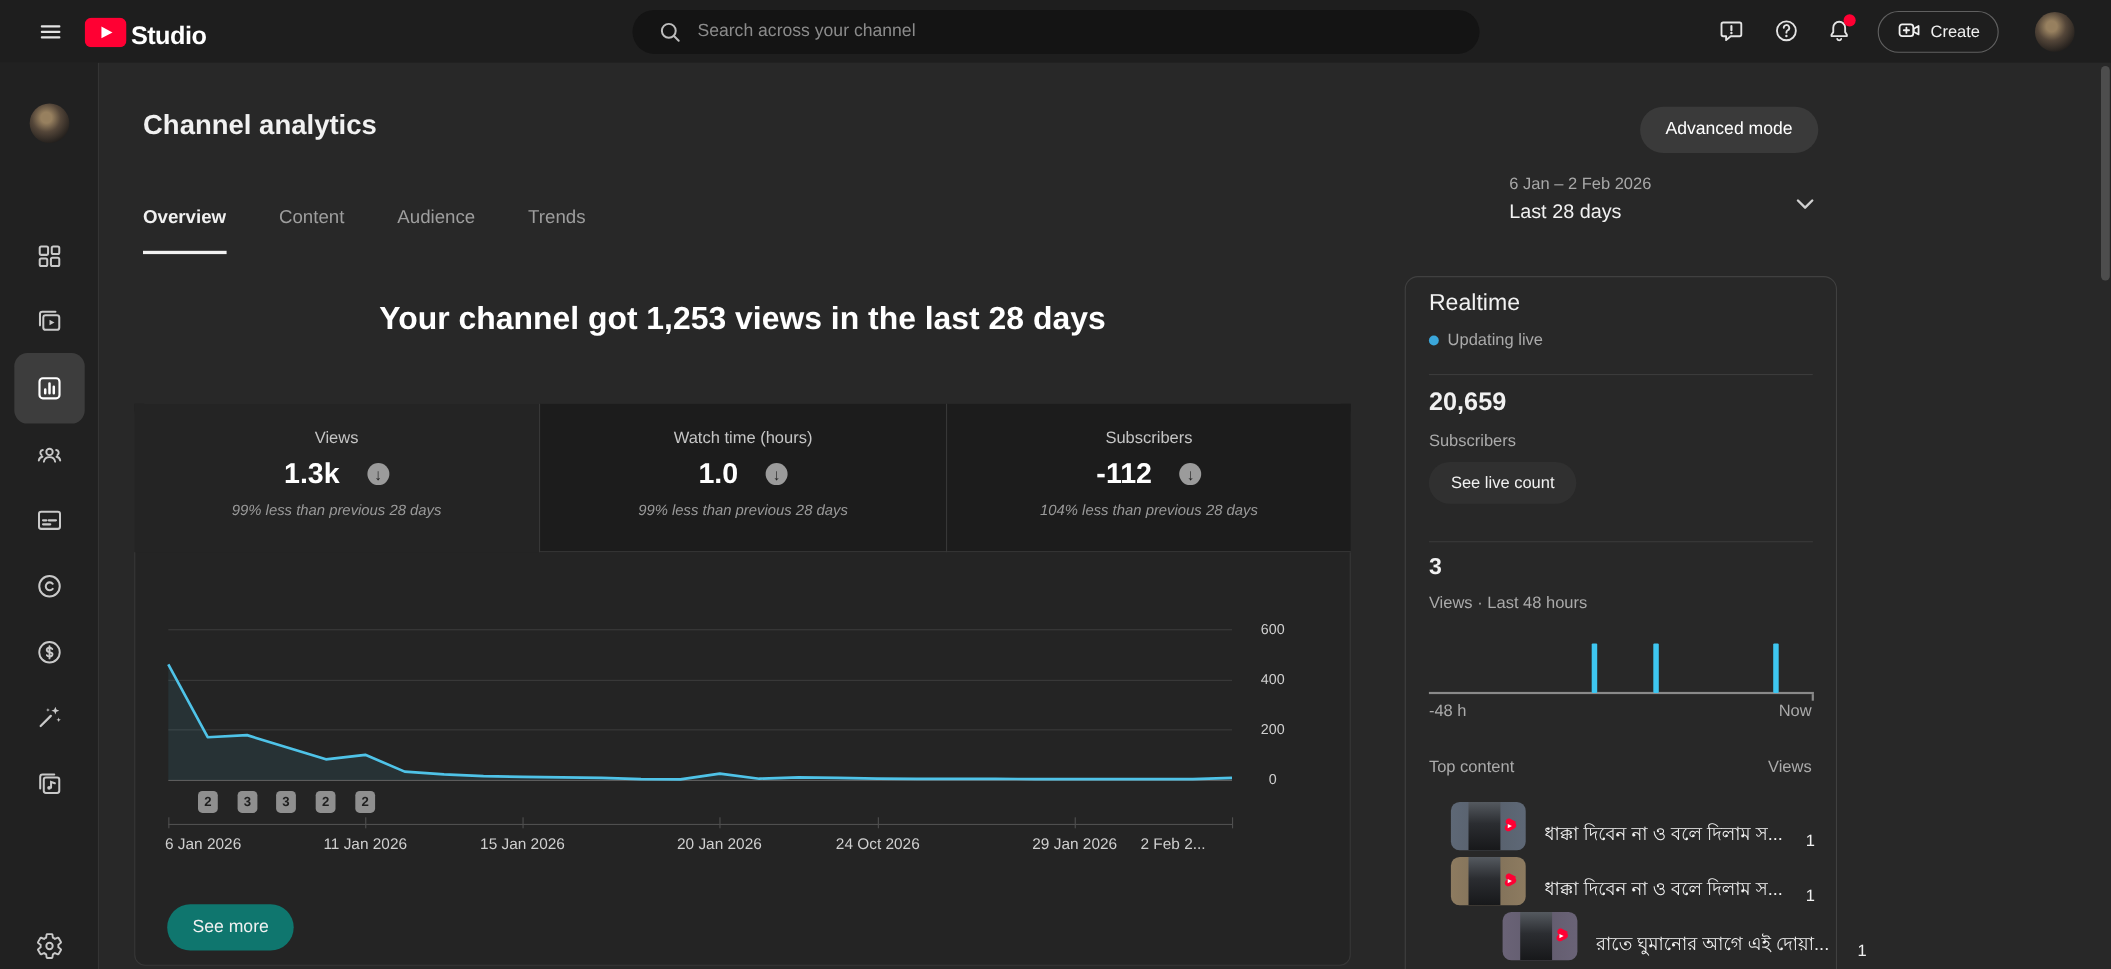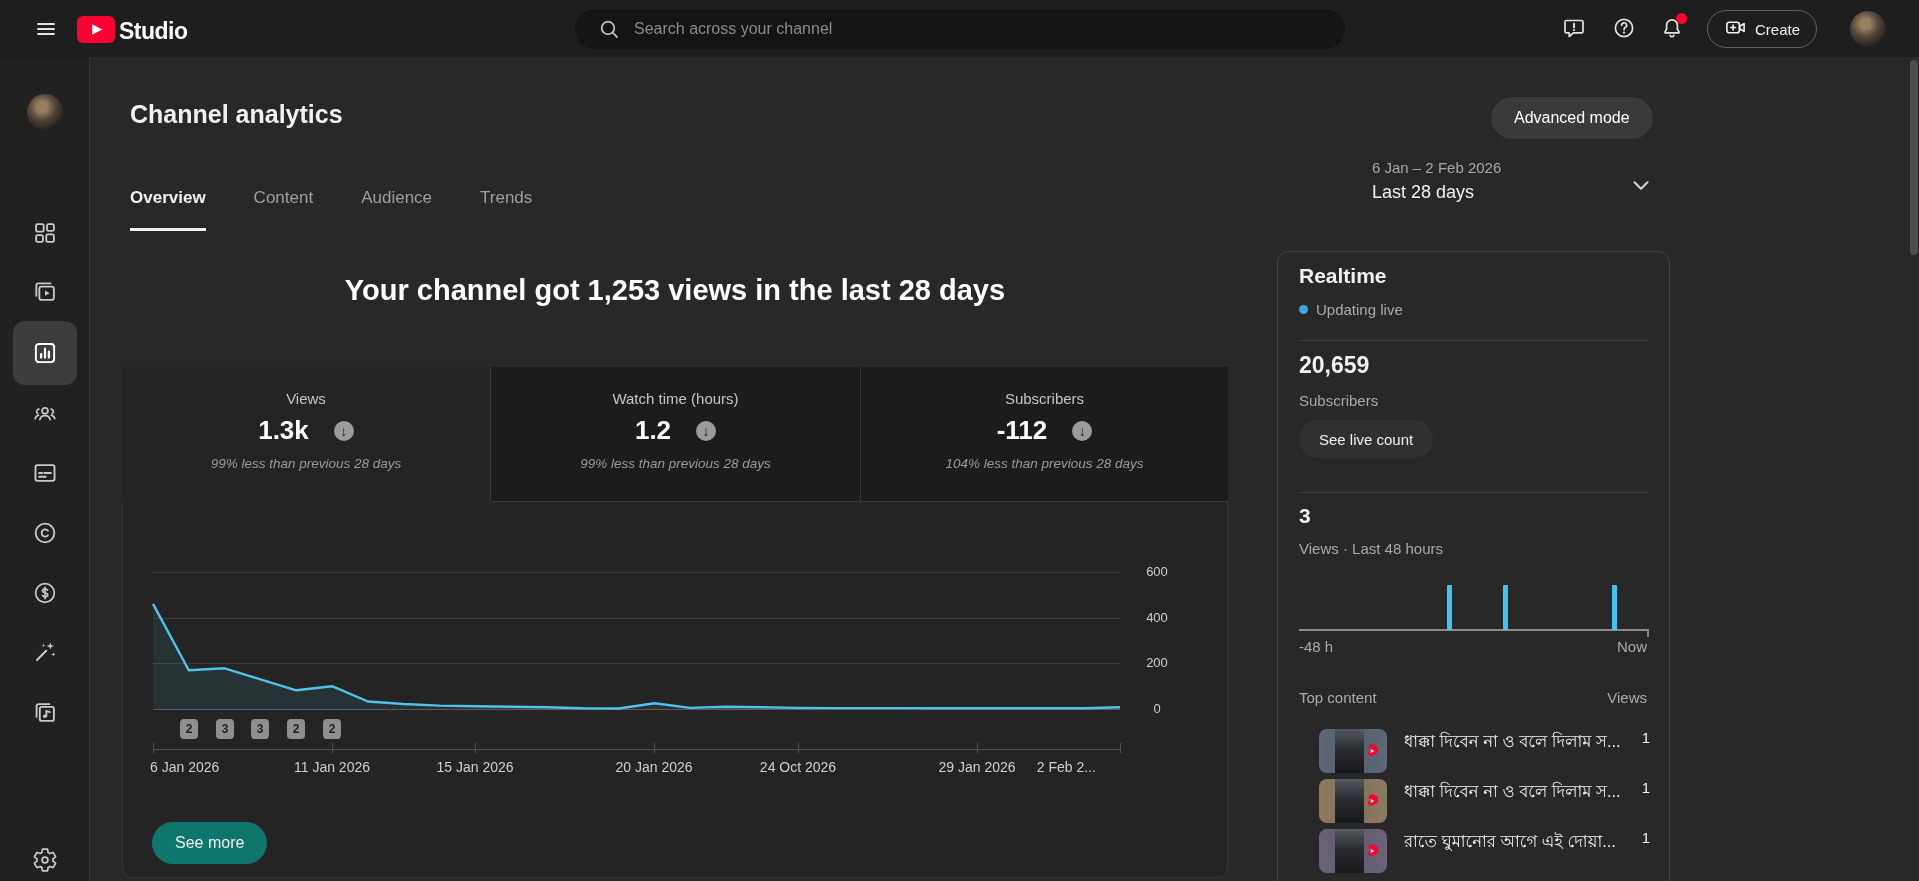--- a/index.html
+++ b/index.html
@@ -63,35 +63,35 @@
   .ylab { position:absolute; left:1135px; width:44px; text-align:center; font-size:13px; color:#cfcfcf; }
   .chart-svg { position:absolute; left:140px; top:540px; }
   .cbadge { position:absolute; width:18px; height:20px; background:#8f8f8f; border-radius:4px; color:#1f1f1f; font-size:12px; font-weight:bold; display:flex; align-items:center; justify-content:center; }
   .xaxis { position:absolute; left:153px; top:749px; width:967px; height:1px; background:#4f4f4f; }
   .xtick { position:absolute; top:743px; width:1px; height:10px; background:#4f4f4f; }
   .xlab { position:absolute; top:759px; font-size:14px; color:#cfcfcf; white-space:nowrap; }
   .seemore { position:absolute; left:152px; top:822px; height:42px; border-radius:21px; background:#0f766e; display:flex; align-items:center; padding:0 23px; font-size:16px; color:#f1f1f1; cursor:pointer; z-index:6; }
 
   
   .rtcard { position:absolute; left:1277px; top:251px; width:393px; height:660px; border:1px solid #404040; border-radius:12px; background:#282828; }
-  .rt-title { position:absolute; left:21px; top:12px; font-size:21px; font-weight:bold; color:#f1f1f1; }
+  .rt-title { position:absolute; left:21px; top:12px; font-size:21px; font-weight:normal; color:#f1f1f1; }
   .rt-status { position:absolute; left:21px; top:49px; display:flex; align-items:center; gap:8px; font-size:15px; color:#aaa; }
   .rt-dot { width:9px; height:9px; border-radius:50%; }
   .rt-div { position:absolute; left:21px; right:21px; height:1px; background:#3b3b3b; }
   .rt-subsval { position:absolute; left:21px; top:100px; font-size:23px; font-weight:bold; }
   .rt-subslab { position:absolute; left:21px; top:140px; font-size:15px; color:#aaa; }
   .rt-livebtn { position:absolute; left:21px; top:168px; height:38px; border-radius:19px; background:#303030; display:inline-flex; align-items:center; padding:0 20px; font-size:15px; color:#f1f1f1; cursor:pointer; }
   .rt-viewsval { position:absolute; left:21px; top:252px; font-size:21px; font-weight:bold; }
   .rt-viewslab { position:absolute; left:21px; top:288px; font-size:15px; color:#aaa; }
   .rt-baseline { position:absolute; left:21px; top:377px; width:350px; height:2px; background:#8a8a8a; }
   .rt-endtick { position:absolute; left:369px; top:379px; width:2px; height:6px; background:#8a8a8a; }
   .rt-bar { position:absolute; width:5px; border-radius:1px; }
   .rt-axlab { position:absolute; top:386px; font-size:15px; color:#aaa; }
   .rt-tclab { position:absolute; top:437px; font-size:15px; color:#ababab; }
-  .rt-row { position:absolute; left:21px; width:351px; height:44px; display:flex; align-items:flex-start; cursor:pointer;padding-left:20px; }
+  .rt-row { position:absolute; left:21px; width:351px; height:44px; display:flex; align-items:flex-end; cursor:pointer;padding-left:20px; }
   .thumb { position:relative; width:68px; height:44px; border-radius:8px; flex:none; overflow:hidden; }
   .thumb .photo { position:absolute; left:24%; top:0; width:42%; height:100%; background:linear-gradient(180deg,#555a60 0%, #2b2d31 45%, #17181a 100%); }
   .thumb .shorts { position:absolute; right:5px; top:12px; width:20px; height:20px; }
   .rt-rowtitle { margin-left:17px; flex:1; font-size:16.5px; color:#f1f1f1; white-space:nowrap; overflow:hidden; }
   .rt-rowviews { width:30px; text-align:right; font-size:15px; color:#f1f1f1; }
 
   .scrollthumb { position:absolute; right:1px; top:60px; width:8px; height:195px; background:#4d4d4d; border-radius:4px; cursor:pointer; z-index:40; }
 </style>
 </head>
 <body>
@@ -229,21 +229,21 @@
         <div class="mlabel">Views</div>
         <div class="mval">
           <span>1.3k</span>
           <span class="mbadge">↓</span>
         </div>
         <div class="mdelta">99% less than previous 28 days</div>
       </div>
       <div class="mcard" style="width: 370px;">
         <div class="mlabel">Watch time (hours)</div>
         <div class="mval">
-          <span>1.2</span>
+          <span>1.0</span>
           <span class="mbadge">↓</span>
         </div>
         <div class="mdelta">99% less than previous 28 days</div>
       </div>
       <div class="mcard" style="width: 368px;">
         <div class="mlabel">Subscribers</div>
         <div class="mval">
           <span>-112</span>
           <span class="mbadge">↓</span>
         </div>
@@ -323,21 +323,21 @@
         </div><div class="rt-row" style="top: 527px;">
           <div class="thumb" style="background: linear-gradient(90deg, rgb(141, 123, 96) 0%, rgba(141, 123, 96, 0.867) 50%, rgb(141, 123, 96) 100%);">
             <div class="photo"></div>
             <span class="shorts"><svg viewBox="0 0 24 24">
                 <path fill="#FF0033" d="M17.8 8.2c1.8.9 2.5 3.1 1.5 4.9-.4.7-1 1.3-1.7 1.6l-5 2.6c-1.8.9-4 .3-5-1.5-.9-1.8-.3-4 1.5-4.9l.8-.4c-1.7-1-2.3-3.1-1.4-4.8 1-1.8 3.2-2.4 5-1.5l4.9 2.5c.6.4 1.1.9 1.4 1.5z"></path>
                 <path d="M10.4 9.6l4.6 2.4-4.6 2.4z" fill="#fff"></path>
               </svg></span>
           </div>
           <div class="rt-rowtitle">ধাক্কা দিবেন না ও বলে দিলাম স...</div>
           <div class="rt-rowviews">1</div>
-        </div><div class="rt-row" style="top: 577px;">
+        </div><div class="rt-row" style="top: 577px; margin-left: 47px;">
           <div class="thumb" style="background: linear-gradient(90deg, rgb(106, 99, 119) 0%, rgba(106, 99, 119, 0.867) 50%, rgb(106, 99, 119) 100%);">
             <div class="photo"></div>
             <span class="shorts"><svg viewBox="0 0 24 24">
                 <path fill="#FF0033" d="M17.8 8.2c1.8.9 2.5 3.1 1.5 4.9-.4.7-1 1.3-1.7 1.6l-5 2.6c-1.8.9-4 .3-5-1.5-.9-1.8-.3-4 1.5-4.9l.8-.4c-1.7-1-2.3-3.1-1.4-4.8 1-1.8 3.2-2.4 5-1.5l4.9 2.5c.6.4 1.1.9 1.4 1.5z"></path>
                 <path d="M10.4 9.6l4.6 2.4-4.6 2.4z" fill="#fff"></path>
               </svg></span>
           </div>
           <div class="rt-rowtitle">রাতে ঘুমানোর আগে এই দোয়া...</div>
           <div class="rt-rowviews">1</div>
         </div></span>

